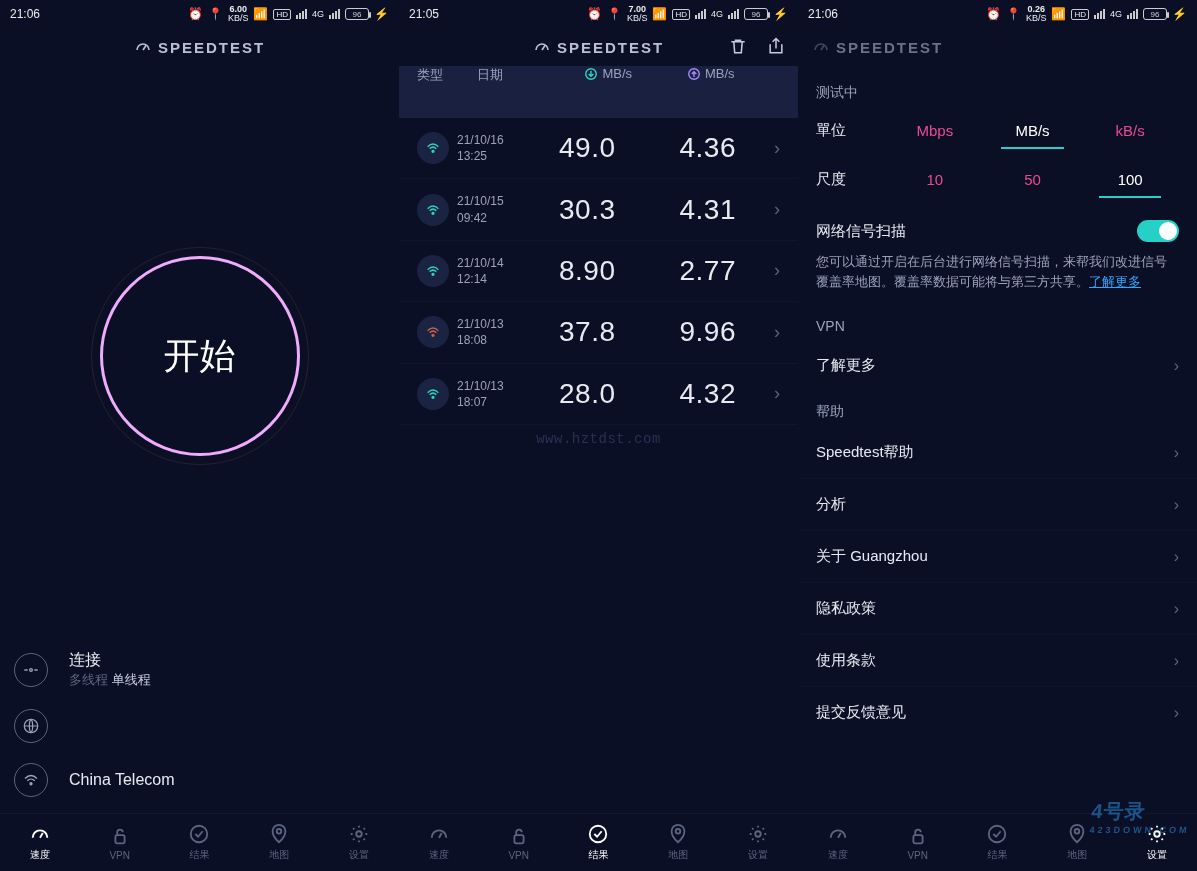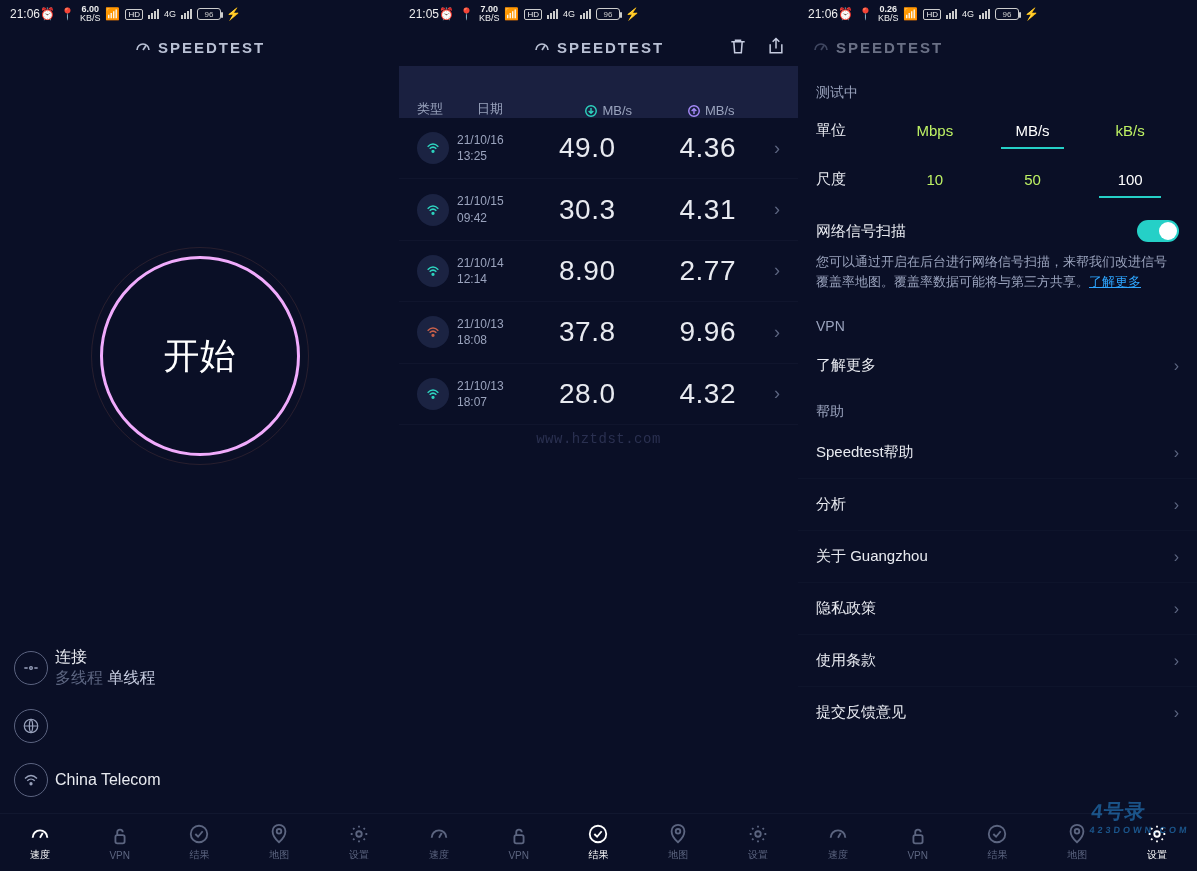--- a/index.html
+++ b/index.html
@@ -18,21 +18,21 @@
     position: relative;
     background: #0a0f26;
     display: flex;
     flex-direction: column;
   }
   
   .statusbar {
     height: 28px;
     display: flex;
     align-items: center;
-    justify-content: flex-start;
+    justify-content: space-between;
     padding: 0 10px;
     font-size: 12px;
     color: #eee;
   }
   .statusbar .right { display:flex; align-items:center; gap:5px; }
   .statusbar .kbs { font-size:9px; line-height:1; text-align:center; }
   .statusbar .kbs .n { font-weight:600; }
   .battery {
     width: 24px; height: 12px; border: 1px solid #ccc; border-radius: 3px;
     position: relative; display:flex; align-items:center; justify-content:center;
@@ -61,32 +61,32 @@
     width:200px; height:200px; border-radius:50%;
     border:3px solid #f0abfc;
     display:flex; align-items:center; justify-content:center;
     font-size:36px; font-weight:400; color:#fff; cursor:pointer;
   }
   .go-circle::before {
     content:""; position:absolute; inset:-12px; border-radius:50%;
     border:1px solid rgba(213,122,94,.15);
   }
   .info-list { position:absolute; bottom:0; left:0; right:0; padding:0 14px 6px; }
-  .info-row { display:flex; align-items:center; gap:7px; padding:10px 0; }
+  .info-row { display:flex; align-items:center; gap:21px; padding:10px 0; }
   .ring-icon {
     width:34px; height:34px; border:1.5px solid #5b6380; border-radius:50%;
     display:flex; align-items:center; justify-content:center; color:#9aa3bd; flex:none;
   }
   .info-text .top { font-size:16px; color:#e8eaf0; }
-  .info-text .sub { font-size:16px; color:#5c6580; }
+  .info-text .sub { font-size:13px; color:#5c6580; }
   .server-link { color:#2ea6ff; text-decoration:underline; font-size:17px; }
   .info-row .chev { color:#2ea6ff; margin-left:6px; font-size:16px; }
   
   .results-head {
-    background:#1a2040; height:52px; display:flex; align-items:flex-end;
+    background:#1a2040; height:52px; display:flex; align-items:flex-start;
     padding:0 18px; color:#9aa3bd; font-size:13px;
   }
   .rh-type { width:60px; } .rh-date { width:80px; }
   .rh-col { flex:1; text-align:center; display:flex; align-items:center; justify-content:center; gap:4px; }
   .result-row {
     display:flex; align-items:center; padding:14px 18px 14px 10px;
     border-bottom:1px solid rgba(90,100,130,.08); cursor:pointer;
   }
   .result-row .ic { width:48px; display:flex; justify-content:center; }
   .wifi-dot {
@@ -106,21 +106,21 @@
   
   .settings { flex:1; overflow:hidden; padding:6px 0 0; }
   .section-label { padding:12px 18px 6px; color:#9aa3bd; font-size:14px; }
   .seg-row {
     display:flex; align-items:center; padding:6px 18px 10px;
     gap:0;
   }
   .seg-row .label { width:70px; color:#e8eaf0; font-size:15px; }
   .seg-opts { flex:1; display:flex; }
   .seg-opt {
-    flex:1; text-align:center; color:#bef264; font-size:15px; padding:8px 0;
+    flex:1; text-align:center; color:#ec4899; font-size:15px; padding:8px 0;
     cursor:pointer;
   }
   .seg-opt.active { color:#fff; position:relative; }
   .seg-opt.active::after {
     content:""; position:absolute; left:18%; right:18%; bottom:-2px;
     height:2px; background:#25d0c7;
   }
   .toggle-row {
     display:flex; align-items:center; justify-content:space-between;
     padding:14px 18px 6px; color:#e8eaf0; font-size:15px;

